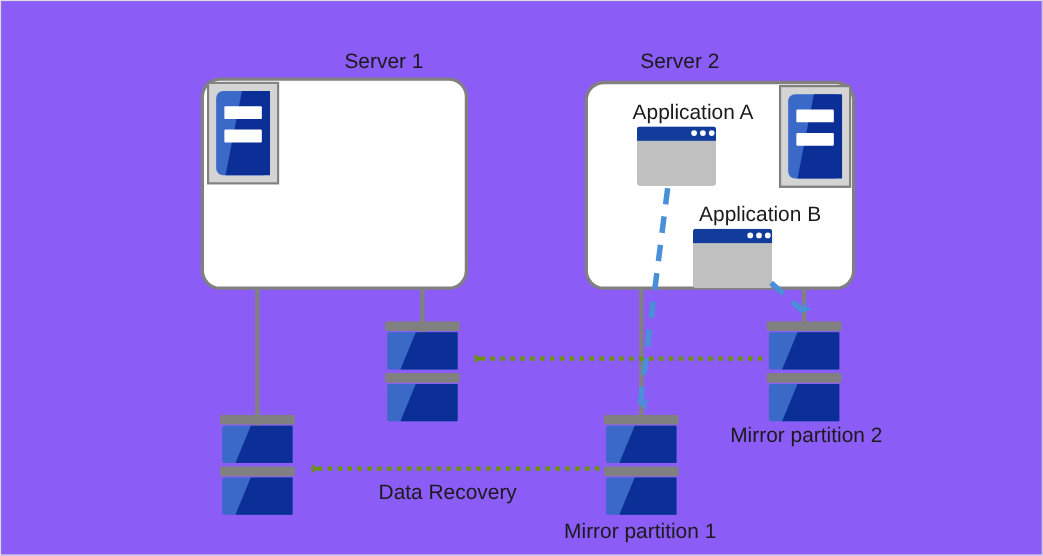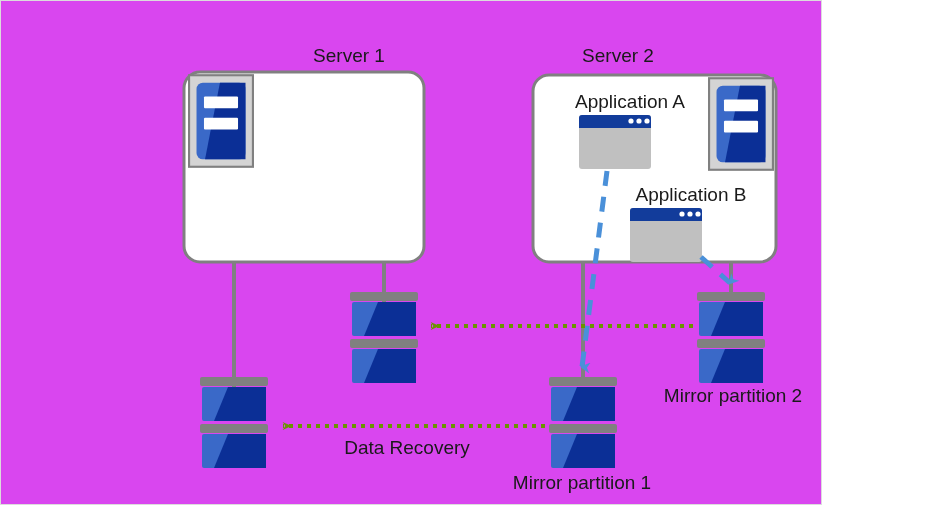--- a/index.html
+++ b/index.html
@@ -2,23 +2,23 @@
 <html><head>
 <meta charset="utf-8">
 <style>
   html, body {
     margin: 0;
     padding: 0;
     background: #ffffff;
   }
   #canvas {
     position: relative;
-    width: 822px;
+    width: 948px;
     height: 505px;
-    background: #d946ef;
+    background: #8b5cf6;
     border: 1px solid #dcdcdc;
     box-sizing: border-box;
     overflow: hidden;
     font-family: "Liberation Sans", sans-serif;
   }
   #diagram-svg {
     position: absolute;
     left: 0;
     top: 0;
     width: 948px;

